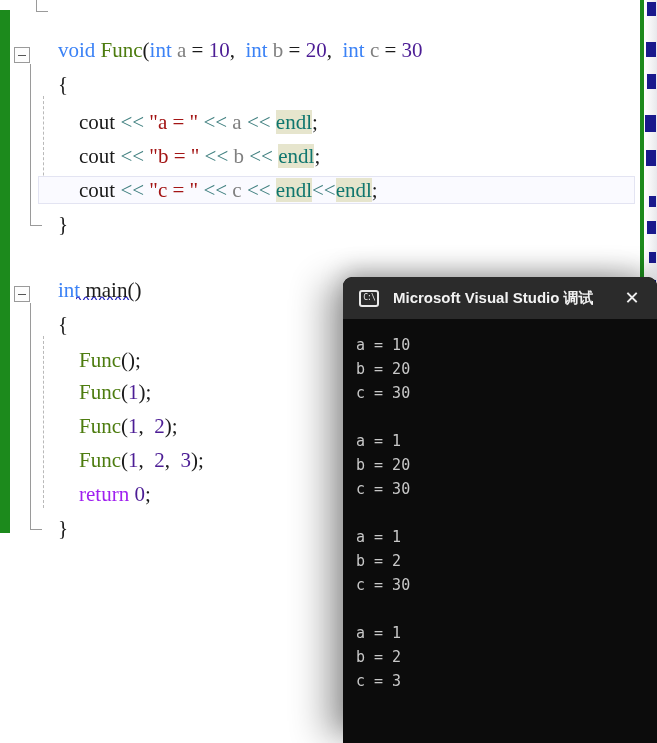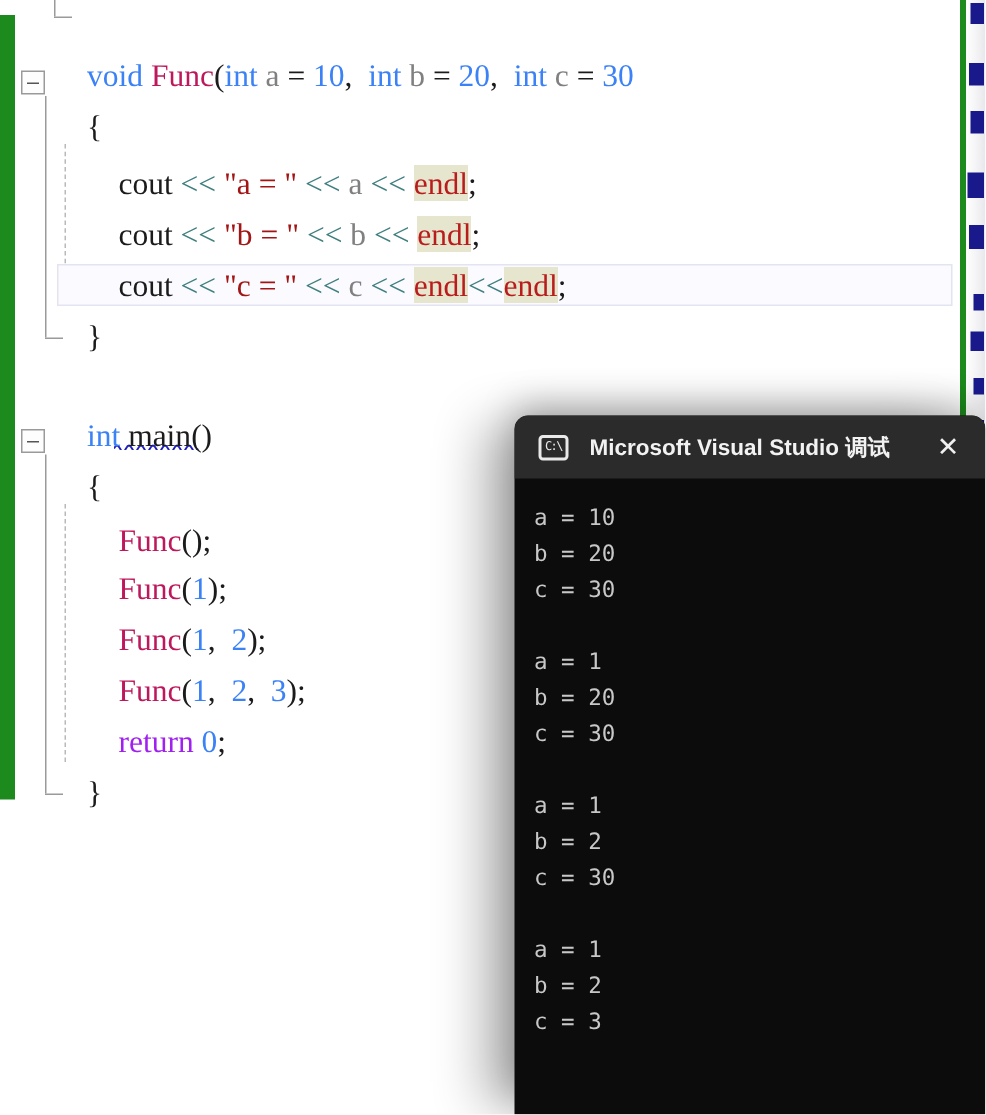--- a/index.html
+++ b/index.html
@@ -28,28 +28,28 @@
     font-family:"Liberation Serif", serif;
     font-size:21px;
     line-height:1;
     white-space:pre;
     color:#1b1b1b;
   }
   .ln{position:absolute;left:0;white-space:pre;}
 
   
   .kw{color:#3b82f6;}
-  .fn{color:#be185d;text-align:center;}
+  .fn{color:#4d7c0f;text-align:center;}
   .var{color:#808080;}
   .str{color:#a31515;}
   .op{color:#3f7f7f;}
-  .num{color:#3b82f6;}
+  .num{color:#4c1d95;}
   .punc{color:#1b1b1b;}
   .ret{color:#a020f0;}
-  .endl{color:#b91c1c;background:#e6e5cd;}
+  .endl{color:#0f766e;background:#e6e5cd;}
   .plain{color:#1b1b1b;}
 
   
   .collapse{
     position:absolute;width:16px;height:16px;
     border:1px solid #9a9a9a;background:#fdfdfd;box-sizing:border-box;
   }
   .collapse:after{
     content:"";position:absolute;left:3px;top:7px;width:8px;height:1px;background:#555;
   }

